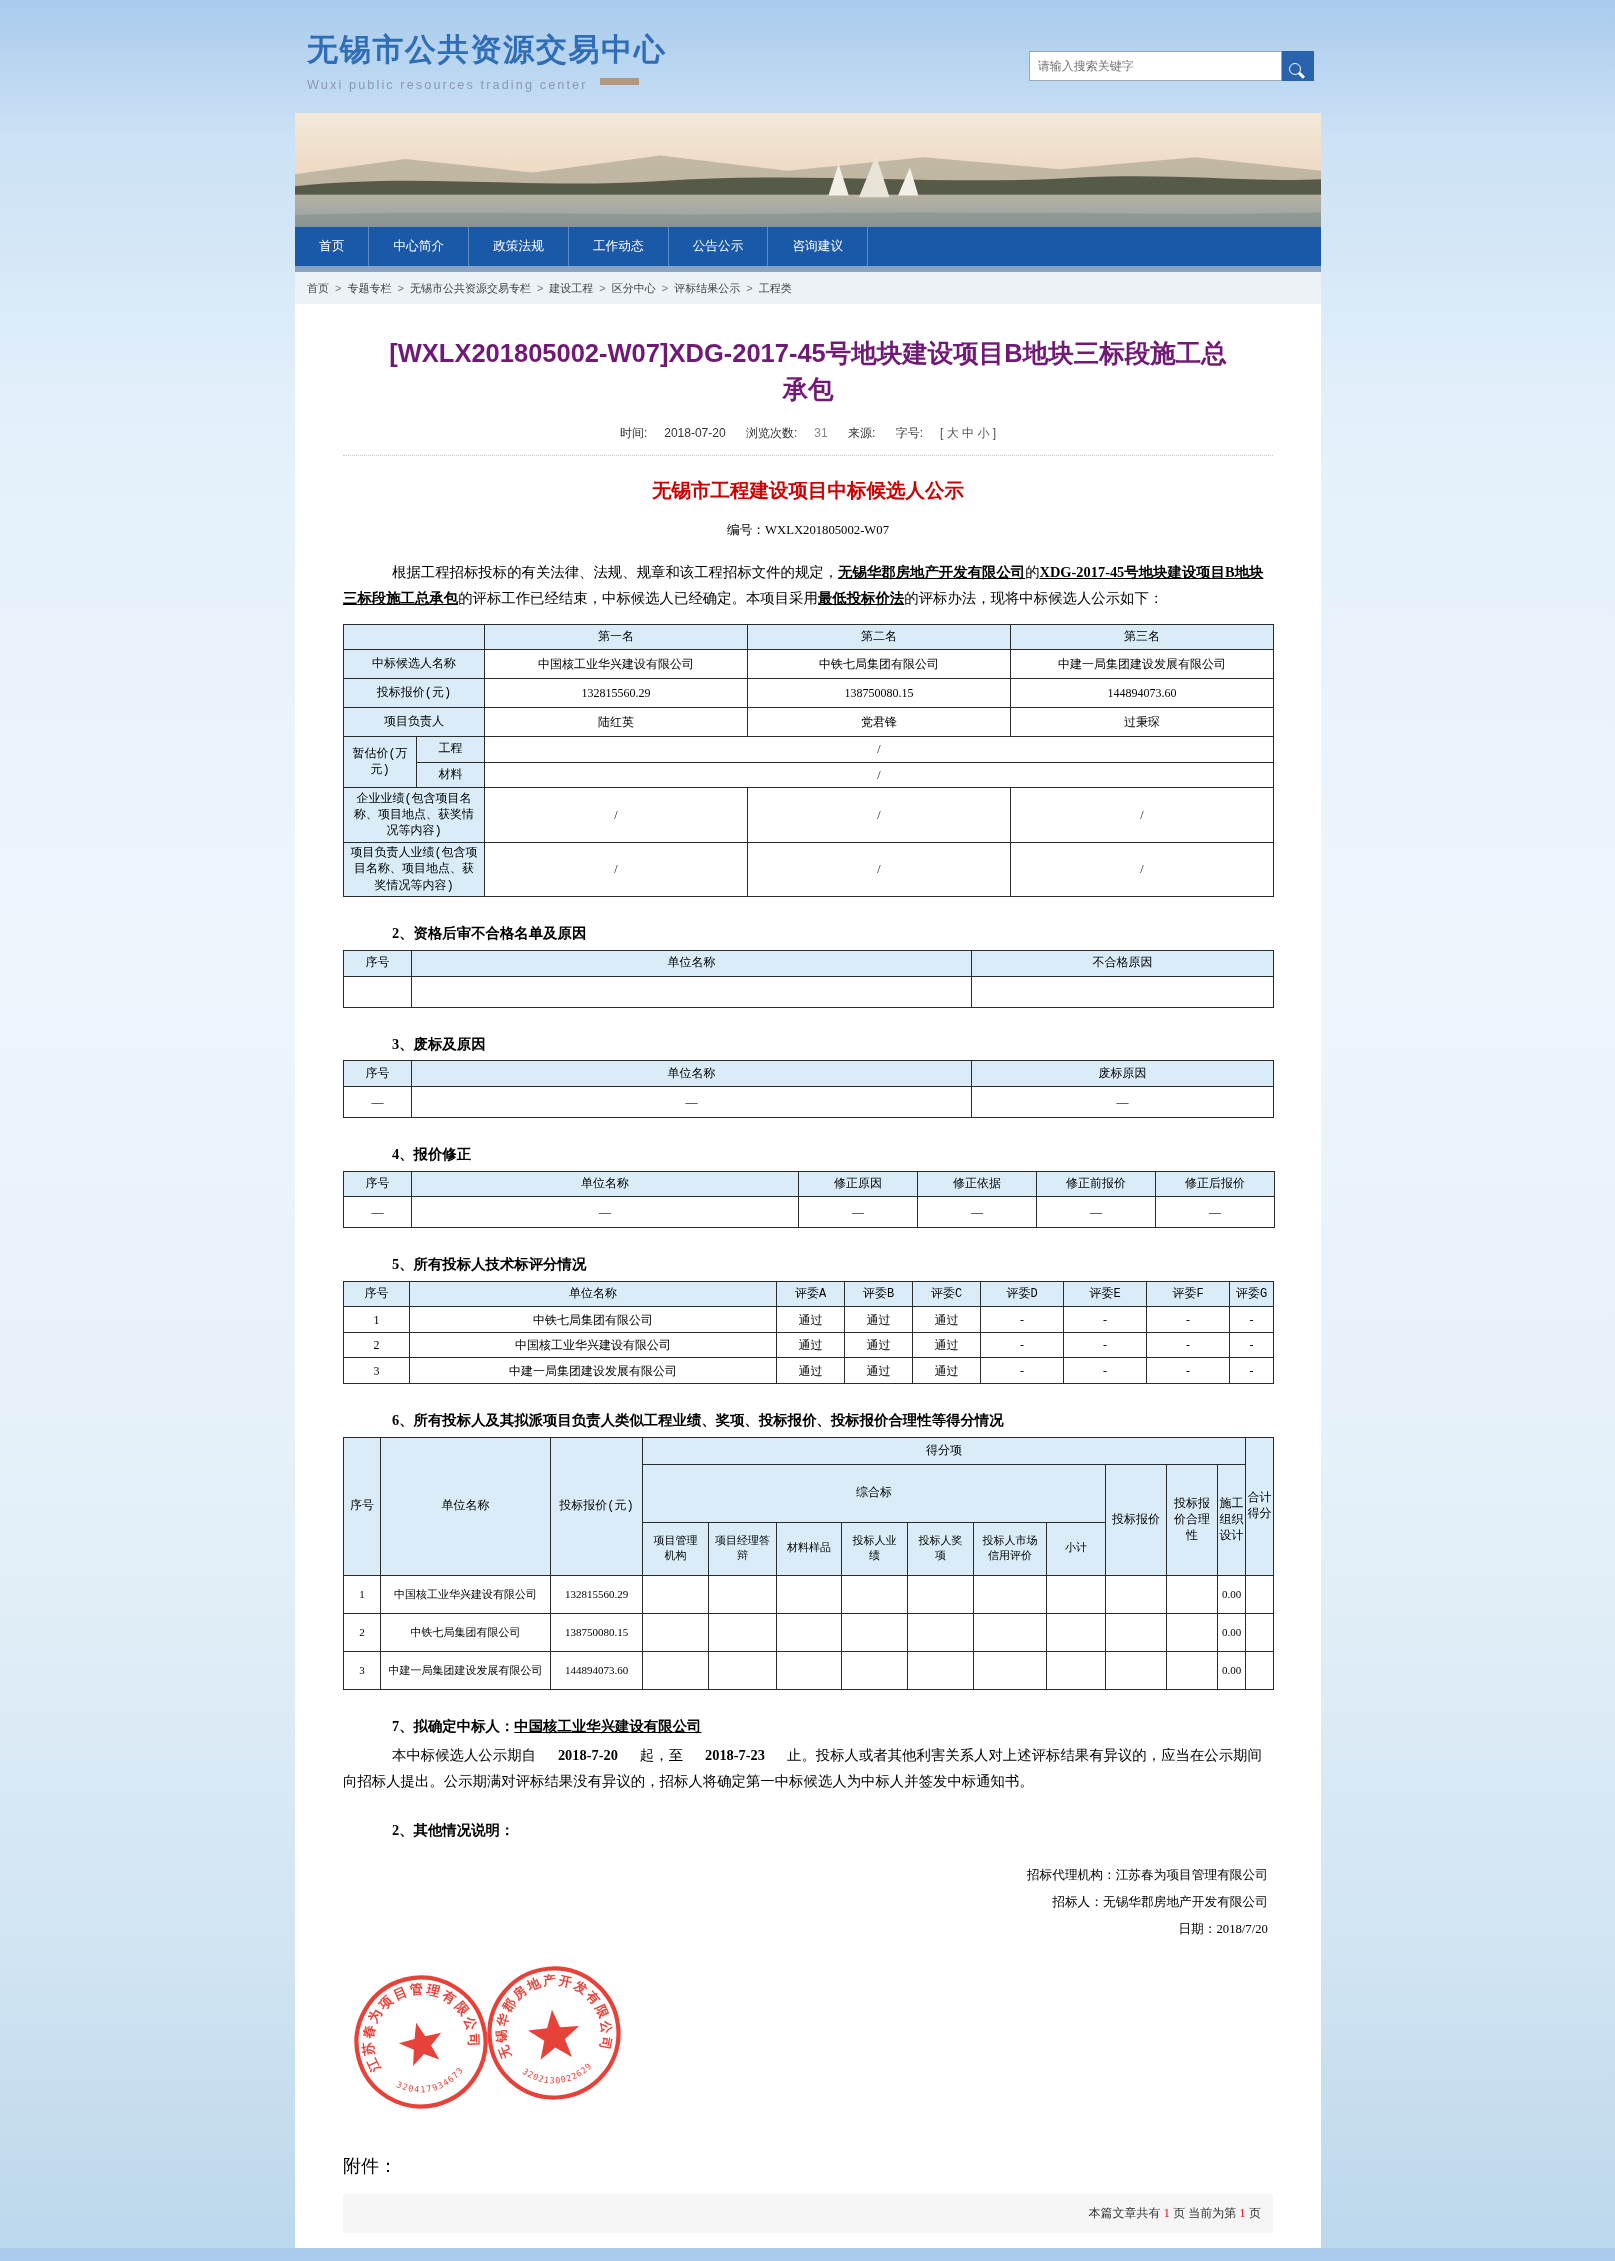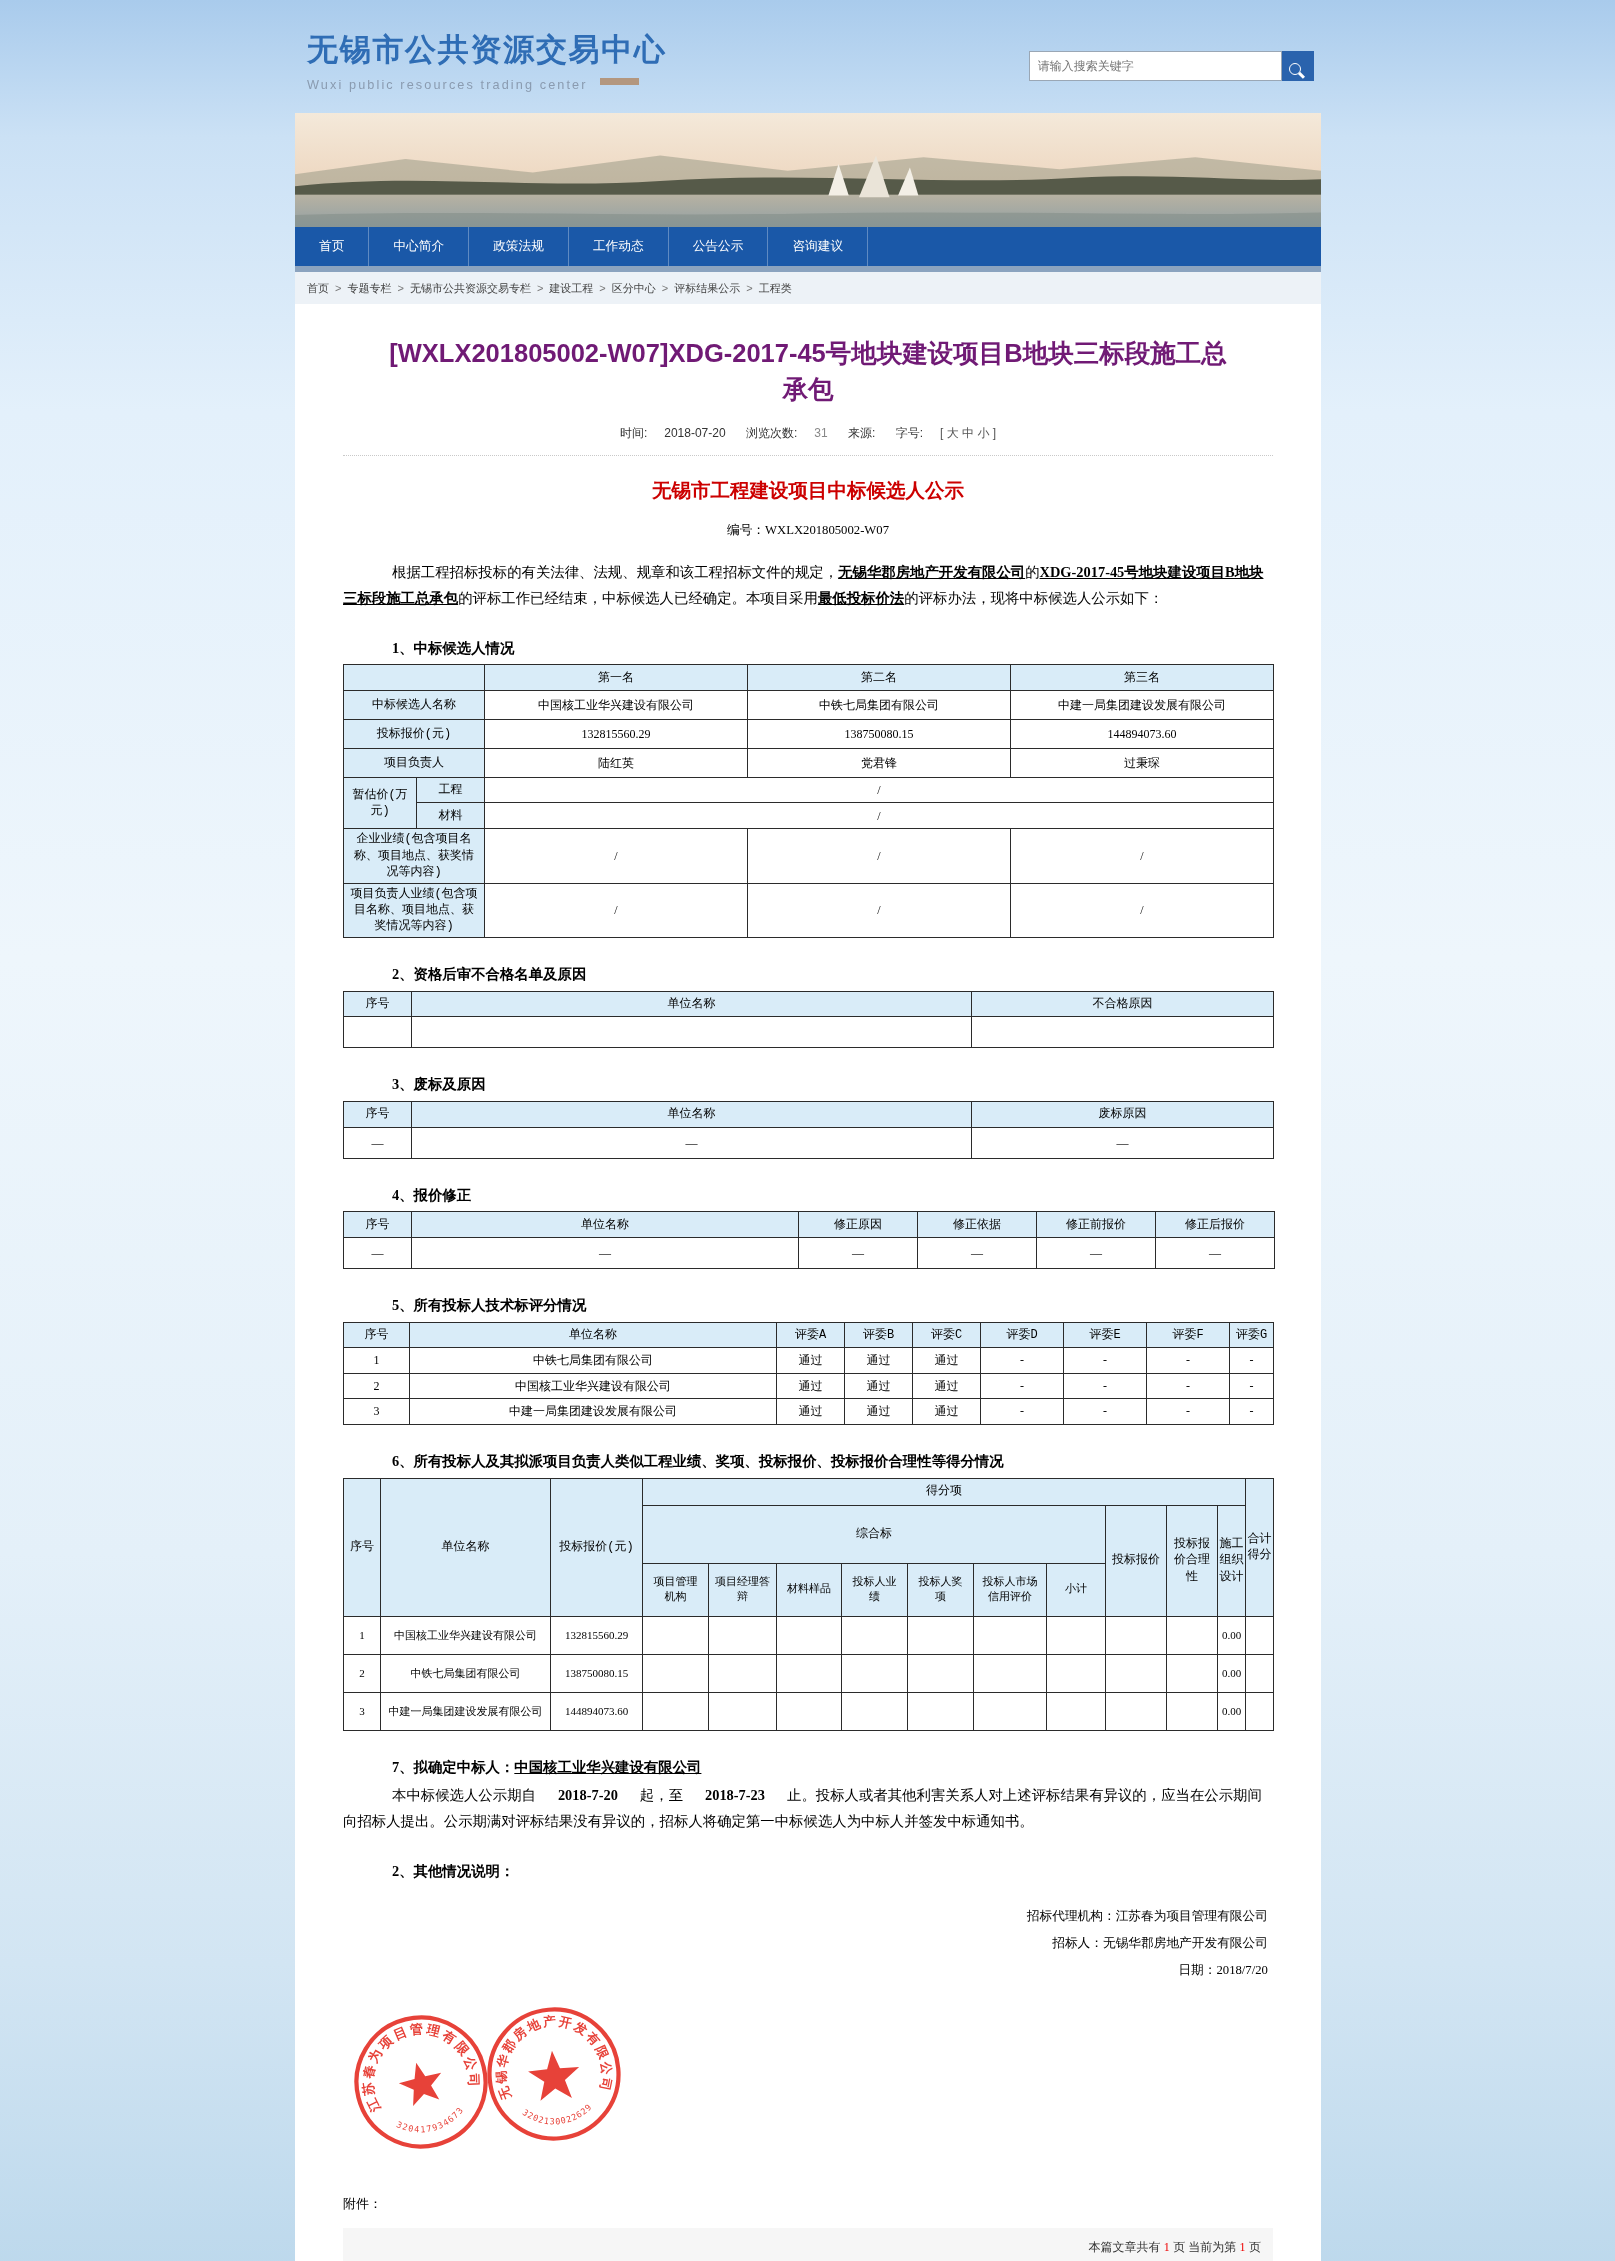--- a/index.html
+++ b/index.html
@@ -65,21 +65,21 @@
   .t6 .h2 th { height:58px; }
   .t6 .h3 th { height:53px; font-size:11px; }
   .vcell { padding:1.7px 0.8px !important; line-height:1.3; }
 
   
   .signature { text-align:right; font-family:"Liberation Serif",serif; font-size:12.7px; color:#000; line-height:2.1; margin:22px 5.1px 5.1px; }
   .stamps { position:relative; height:200px; margin:3.4px 0 6.8px 5.1px; }
   .stamp { position:absolute; width:140px; height:140px; opacity:.88; }
   .stamp-1 { left:3.4px; top:24px; transform:rotate(-14deg); }
   .stamp-2 { left:136px; top:15.3px; transform:rotate(-5deg); }
-  .attach { font-family:Liberation Sans, sans-serif; font-size:13px; color:#000; margin:5.1px 0 15.3px; }
+  .attach { font-family:Liberation Sans, sans-serif; font-size:18px; color:#000; margin:5.1px 0 15.3px; }
   .pagebar { background:#f6f6f6; height:39px; display:flex; align-items:center; justify-content:flex-end; padding:0 12px; font-size:12px; color:#333; font-family:"Liberation Serif",serif; }
   .pagebar .red { color:#e00; margin:0 3.4px; }
 </style>
 </head>
 <body>
 
 <div class="shell">
 
   <div class="site-header">
     <div class="logo">
@@ -158,21 +158,20 @@
       <span>字号:</span><span class="meta-font-opts">[ 大 中 小 ]</span>
     </div>
 
     <div class="dotted"></div>
 
     <div class="notice-title">无锡市工程建设项目中标候选人公示</div>
     <div class="doc-no">编号：WXLX201805002-W07</div>
 
     <p class="para"><span>根据工程招标投标的有关法律、法规、规章和该工程招标文件的规定，</span><span class="u">无锡华郡房地产开发有限公司</span><span>的</span><span class="u">XDG-2017-45号地块建设项目B地块三标段施工总承包</span><span>的评标工作已经结束，中标候选人已经确定。本项目采用</span><span class="u">最低投标价法</span><span>的评标办法，现将中标候选人公示如下：</span></p>
 
-    <div class="sec-title">1、中标候选人情况</div>
     <table class="doc t1">
       <colgroup>
           <col style="width:73px">
           <col style="width:68px">
           <col style="width:263px">
           <col style="width:263px">
           <col style="width:263px">
         </colgroup>
       <tbody>
           <tr>

